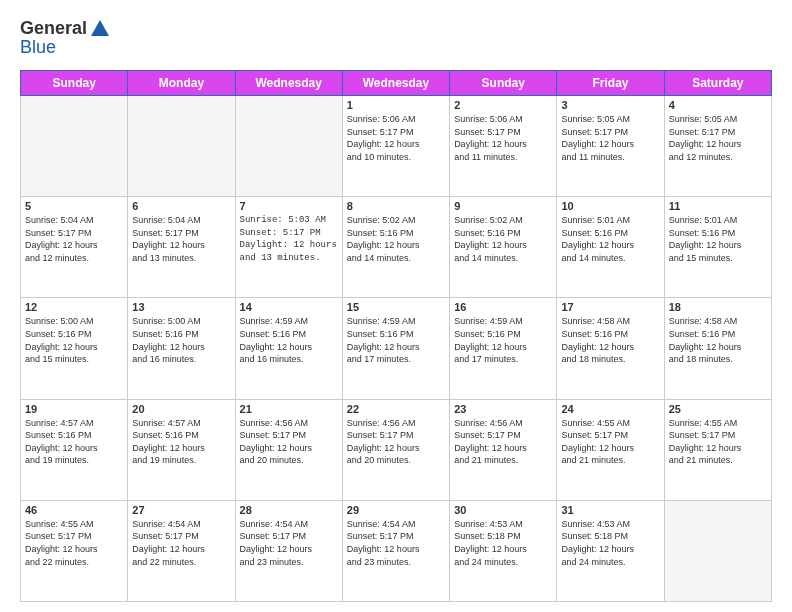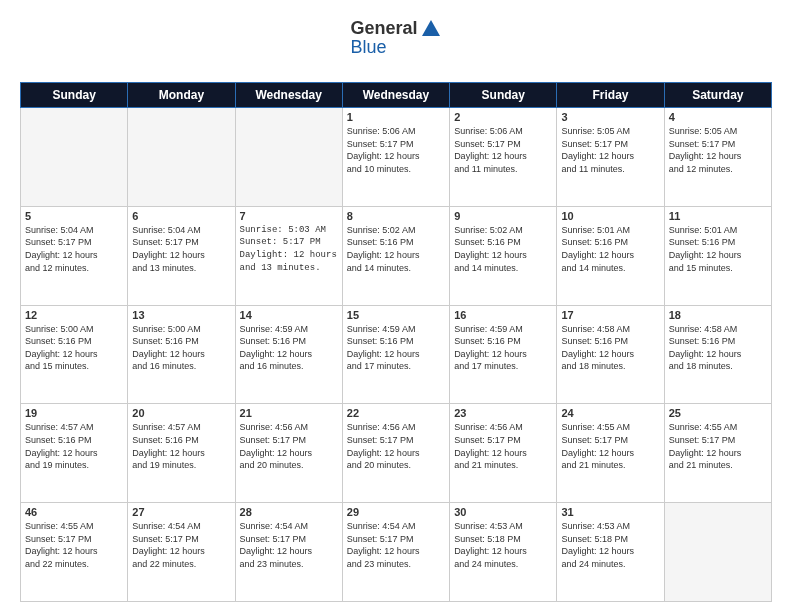--- a/index.html
+++ b/index.html
@@ -12,23 +12,23 @@
     }
     .page {
       width: 792px;
       height: 612px;
       padding: 18px 20px 10px 20px;
       display: flex;
       flex-direction: column;
     }
     .header {
       display: flex;
-      justify-content: center;
+      justify-content: flex-start;
       align-items: flex-start;
-      margin-bottom: 24px;
+      margin-bottom: 12px;
     }
     .logo {
       display: flex;
       flex-direction: column;
       align-items: flex-start;
     }
     .logo-text-row {
       display: flex;
       align-items: center;
     }
@@ -46,21 +46,21 @@
       color: #444;
     }
     .calendar {
       flex: 1;
       border: 1px solid #ccc;
       border-collapse: collapse;
       width: 100%;
       table-layout: fixed;
     }
     .calendar th {
-      background: #0f172a;
+      background: #d946ef;
       color: #fff;
       font-size: 12px;
       font-weight: bold;
       padding: 5px 4px;
       text-align: center;
       border: 1px solid #2a6db5;
     }
     .calendar td {
       border: 1px solid #ccc;
       vertical-align: top;

